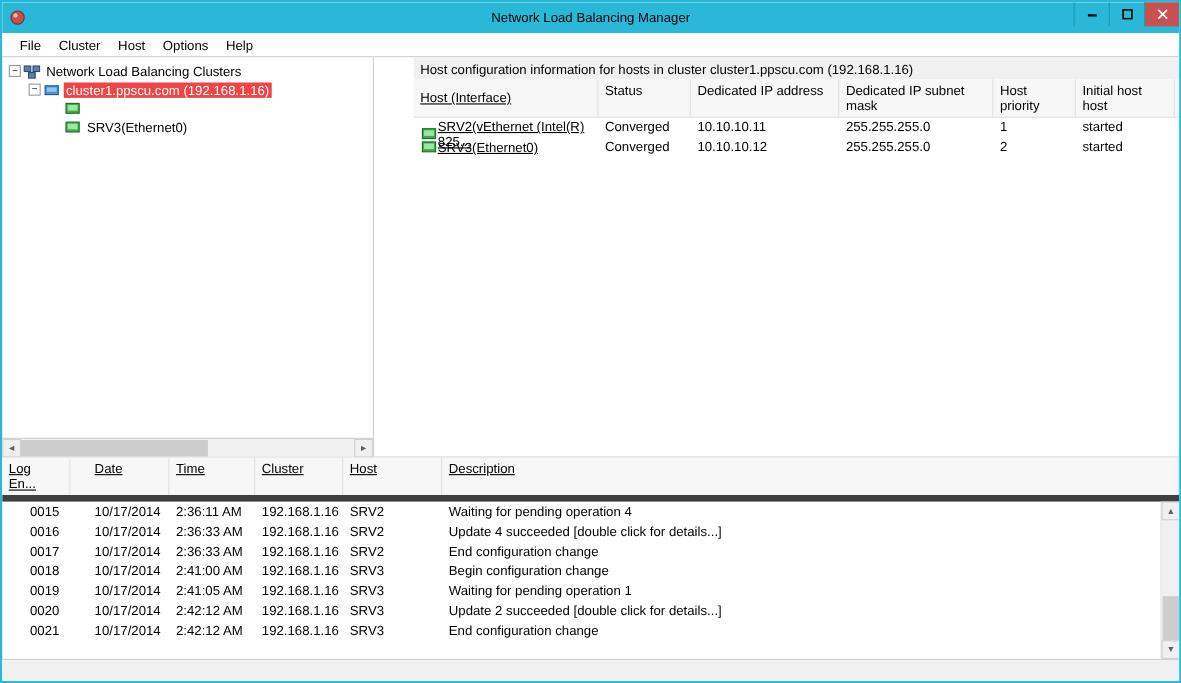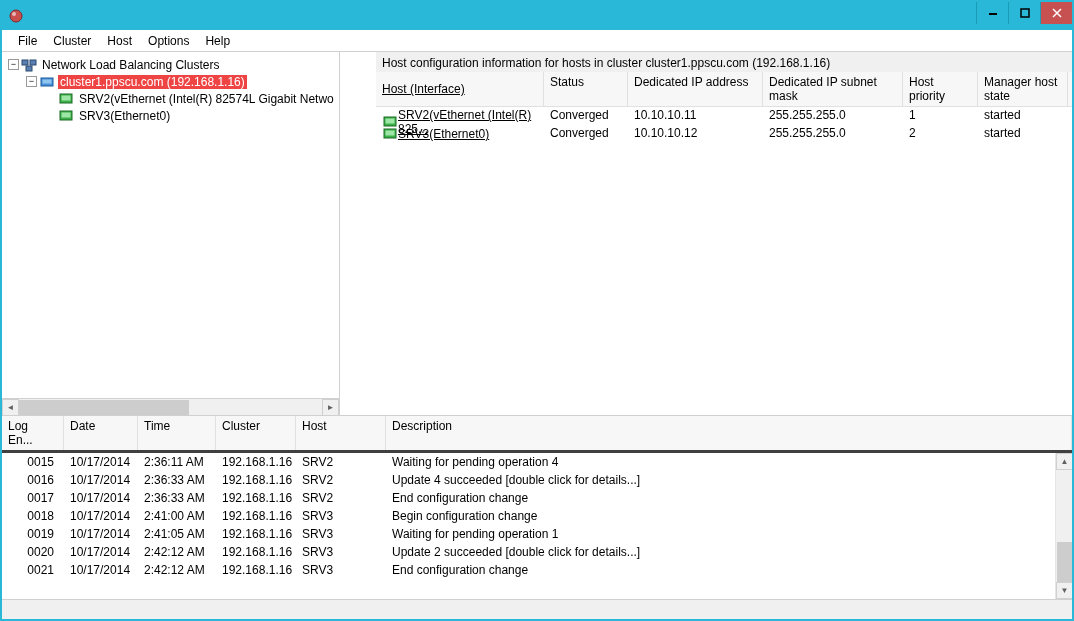--- a/index.html
+++ b/index.html
@@ -31,47 +31,48 @@
 .host-table-header div { padding: 3px 6px; border-right: 1px solid #e0e0e0; font-size: 12px; color: #000; }
 .host-row { display: flex; align-items: flex-start; height: 18px; }
 .host-row div { padding: 1px 6px; font-size: 12px; }
 .col-host { width: 168px; display: flex; align-items: center; text-decoration: underline; }
 .col-status { width: 84px; }
 .col-dip { width: 135px; }
 .col-mask { width: 140px; }
 .col-prio { width: 75px; }
 .col-state { width: 90px; }
 .log-pane { flex: 1; display: flex; flex-direction: column; min-height: 0; position: relative; }
-.log-header { display: flex; background: #f7f7f7; border-bottom: 3px solid #404040; }
+.log-header { display: flex; background: #f7f7f7; border-bottom: 6px solid #404040; text-decoration: underline; }
 .log-header div { padding: 3px 6px; border-right: 1px solid #e0e0e0; font-size: 12px; }
 .log-body { flex: 1; overflow: hidden; position: relative; }
 .log-row { display: flex; height: 18px; align-items: center; }
 .log-row div { padding: 0 6px; font-size: 12px; }
 .lc-entry { width: 62px; text-align: right; padding-right: 10px !important; }
-.lc-date { width: 74px; }
+.lc-date { width: 74px; margin-left: 16px; }
 .lc-time { width: 78px; }
 .lc-cluster { width: 80px; }
 .lc-host { width: 90px; }
 .lc-desc { flex: 1; }
 .log-vscroll { position: absolute; right: 0; top: 0; bottom: 0; width: 17px; background: #f0f0f0; border-left: 1px solid #e6e6e6; display: flex; flex-direction: column; }
 .vscroll-track { flex: 1; position: relative; }
 .vscroll-thumb { position: absolute; bottom: 0; width: 15px; left: 1px; height: 40px; background: #cdcdcd; }
 .statusbar { height: 20px; border-top: 1px solid #d0d0d0; background: #f0f0f0; }
 svg { display: block; }
 </style>
 </head>
 <body>
 
 <div class="titlebar">
   <span class="title-icon">
     <svg width="16" height="16">
         <circle cx="8" cy="8" r="6" fill="#c94f4f" stroke="#7a2a2a"></circle>
         <circle cx="6" cy="6" r="2" fill="#fff" opacity="0.6"></circle>
       </svg>
   </span>
+  <span class="title-text">Network Load Balancing Manager</span>
   <div class="win-buttons">
     <div class="win-btn">
         <svg width="10" height="10">
           <rect x="1" y="5" width="8" height="2" fill="#000"></rect>
         </svg>
       </div>
     <div class="win-btn">
         <svg width="10" height="10">
           <rect x="1" y="1" width="8" height="8" fill="none" stroke="#000" stroke-width="1.5"></rect>
         </svg>
@@ -117,21 +118,20 @@
             </span>
           <span class="label">cluster1.ppscu.com (192.168.1.16)</span>
         </div>
         <div class="tree-row" style="padding-left:50px">
           <span class="icon">
               <svg width="16" height="16">
                 <rect x="2" y="3" width="12" height="9" fill="#3cb04a" stroke="#1a6a25"></rect>
                 <rect x="3.5" y="4.5" width="9" height="5" fill="#9de6a6"></rect>
               </svg>
             </span>
-          <span class="label">SRV2(vEthernet (Intel(R) 82574L Gigabit Netwo</span>
         </div>
         <div class="tree-row" style="padding-left:50px">
           <span class="icon">
               <svg width="16" height="16">
                 <rect x="2" y="3" width="12" height="9" fill="#3cb04a" stroke="#1a6a25"></rect>
                 <rect x="3.5" y="4.5" width="9" height="5" fill="#9de6a6"></rect>
               </svg>
             </span>
           <span class="label">SRV3(Ethernet0)</span>
         </div>
@@ -146,21 +146,21 @@
     </div>
 
     <div class="detail-pane">
       <div class="detail-header">Host configuration information for hosts in cluster cluster1.ppscu.com (192.168.1.16)</div>
       <div class="host-table-header">
         <div class="col-host">Host (Interface)</div>
         <div class="col-status">Status</div>
         <div class="col-dip">Dedicated IP address</div>
         <div class="col-mask">Dedicated IP subnet mask</div>
         <div class="col-prio">Host priority</div>
-        <div class="col-state">Manager host state</div>
+        <div class="col-state">Initial host host</div>
       </div>
       <div id="host-rows">
           <div class="host-row">
             <div class="col-host">
               <span class="icon">
                 <svg width="16" height="16">
                   <rect x="2" y="3" width="12" height="9" fill="#3cb04a" stroke="#1a6a25"></rect>
                   <rect x="3.5" y="4.5" width="9" height="5" fill="#9de6a6"></rect>
                 </svg>
               </span>

